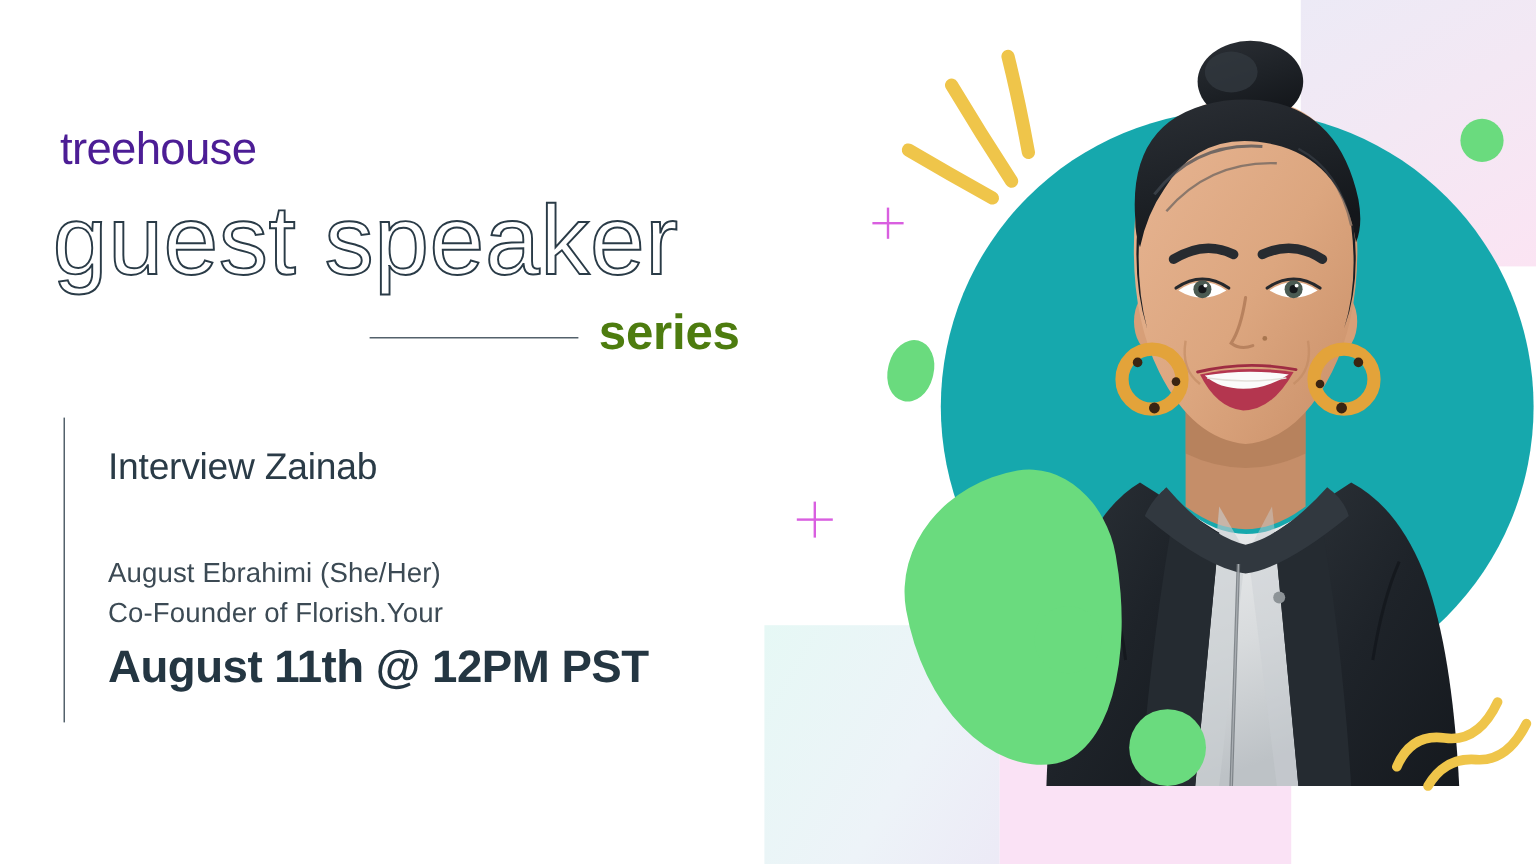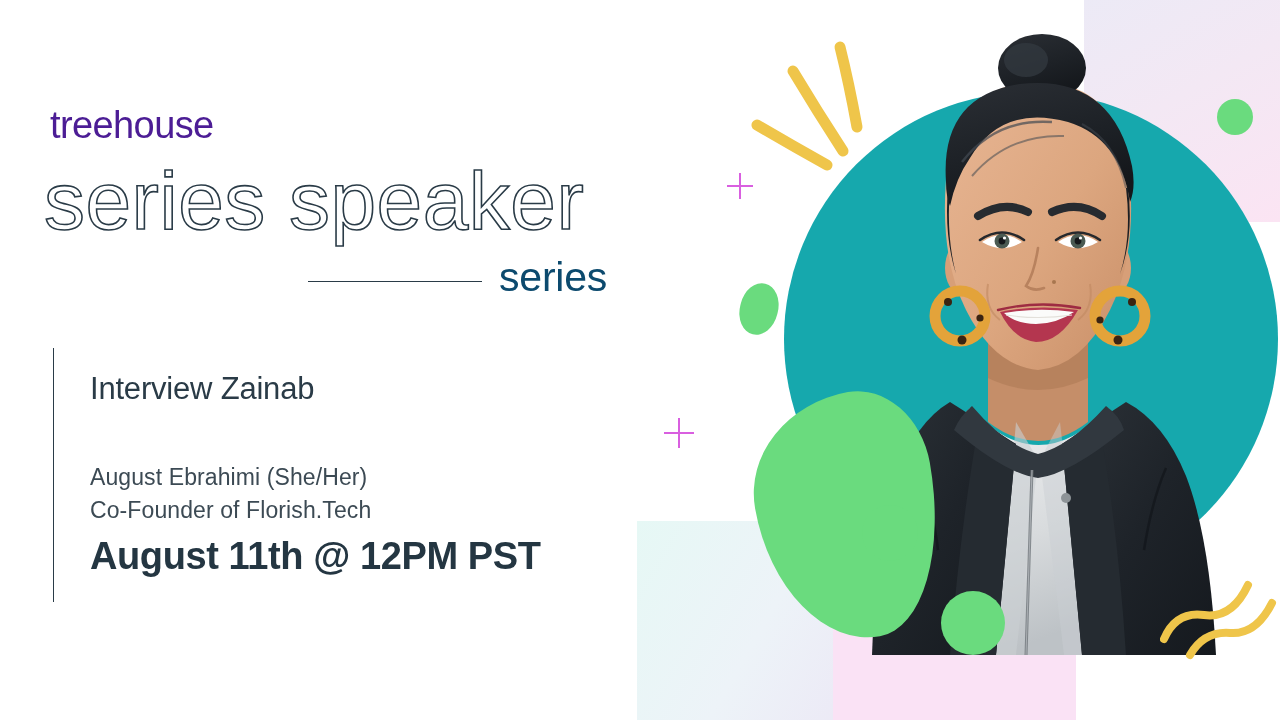--- a/index.html
+++ b/index.html
@@ -137,22 +137,22 @@
   .series-rule {
     position: absolute;
     left: 308px; top: 281px;
     width: 174px; height: 0;
     border-top: 1.6px solid #2a3b47;
   }
   .series-word {
     position: absolute;
     left: 499px; top: 257px;
     font-size: 41px;
-    font-weight: 400;
-    color: #0c4a6e;
+    font-weight: 700;
+    color: #4d7c0f;
     line-height: 1;
     letter-spacing: -0.2px;
   }
 
   .vrule {
     position: absolute;
     left: 53px; top: 348px;
     width: 0; height: 254px;
     border-left: 1.6px solid #2a3b47;
   }
@@ -335,31 +335,31 @@
         <path d="M30 80 Q44 56 70 58 Q96 60 112 28"></path>
       </g>
     </svg>
   </div>
 
   <div class="plus plus-1"></div>
   <div class="plus plus-2"></div>
 
   <div class="brandmark">treehouse</div>
 
-  <div class="headline-outline">series speaker</div>
+  <div class="headline-outline">guest speaker</div>
 
   <div class="series-rule"></div>
   <div class="series-word">series</div>
 
   <div class="vrule"></div>
 
   <div class="talk-title">
     <div>Interview Zainab</div>
   </div>
 
   <div class="speaker-block">
     <div>August Ebrahimi (She/Her)</div>
-    <div>Co-Founder of Florish.Tech</div>
+    <div>Co-Founder of Florish.Your</div>
   </div>
 
   <div class="datetime">August 11th @ 12PM PST</div>
 
 </div>
 
 </body></html>

